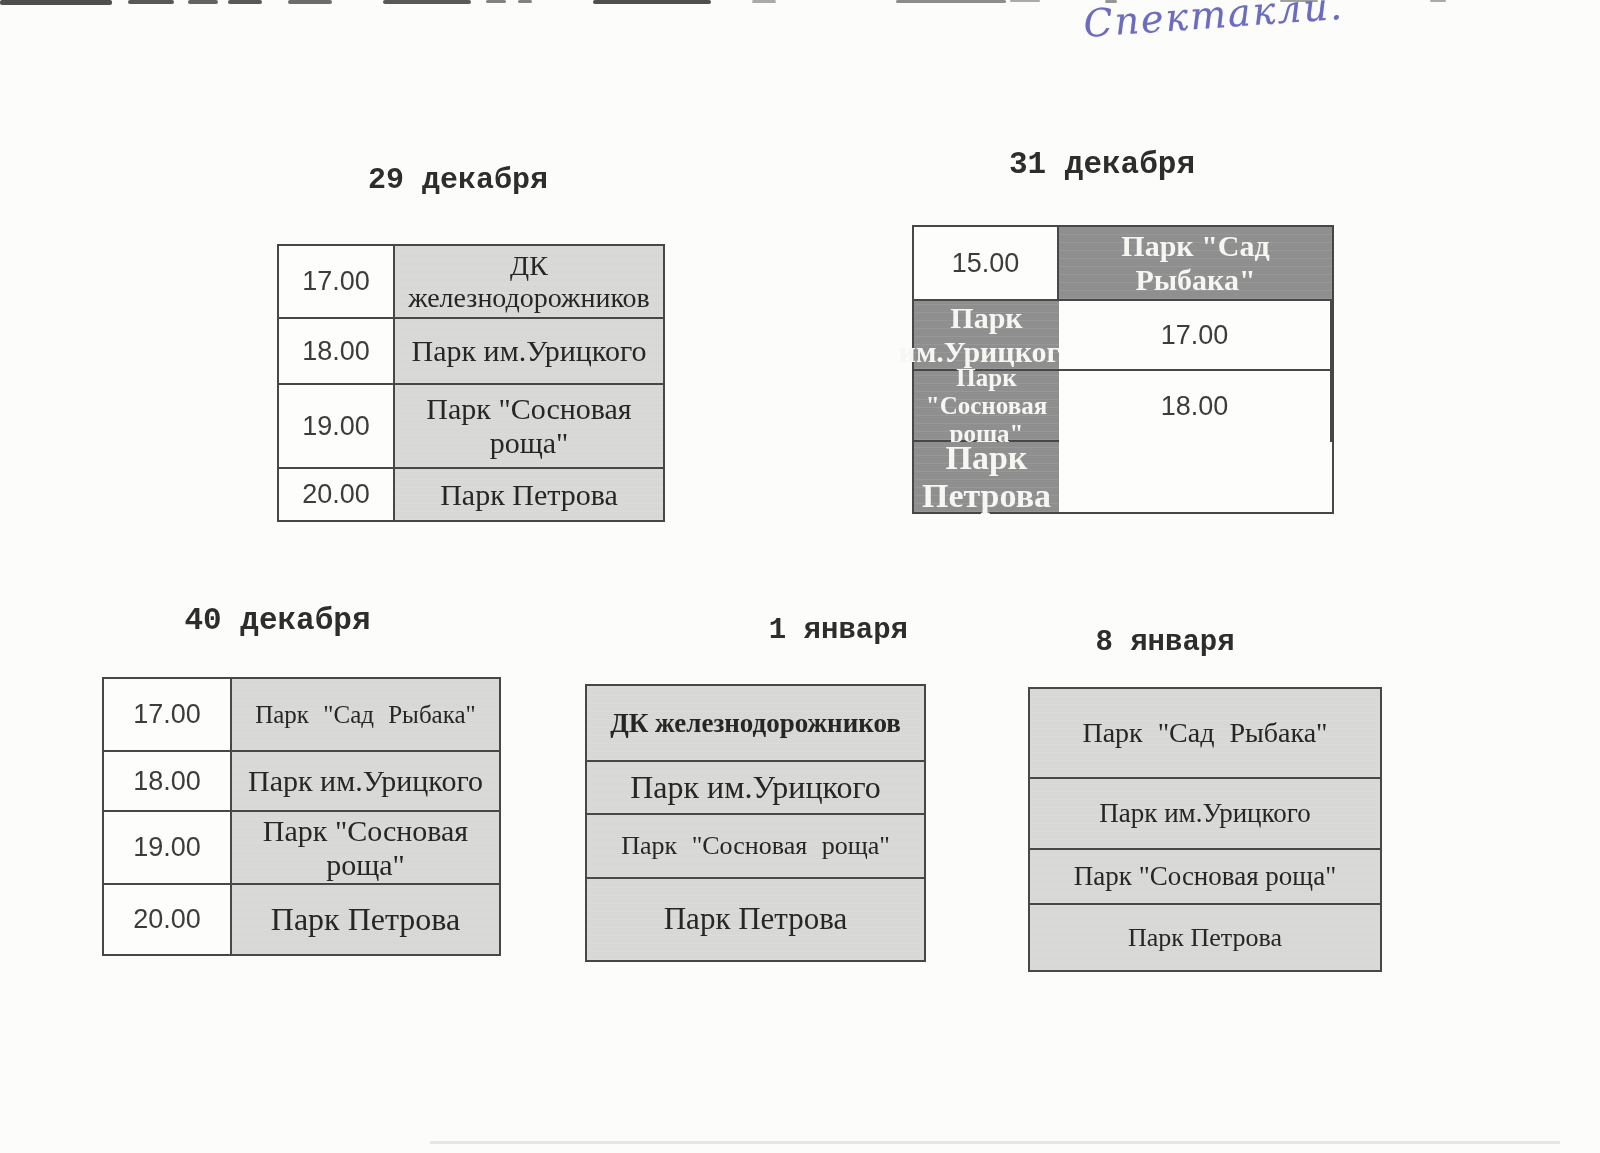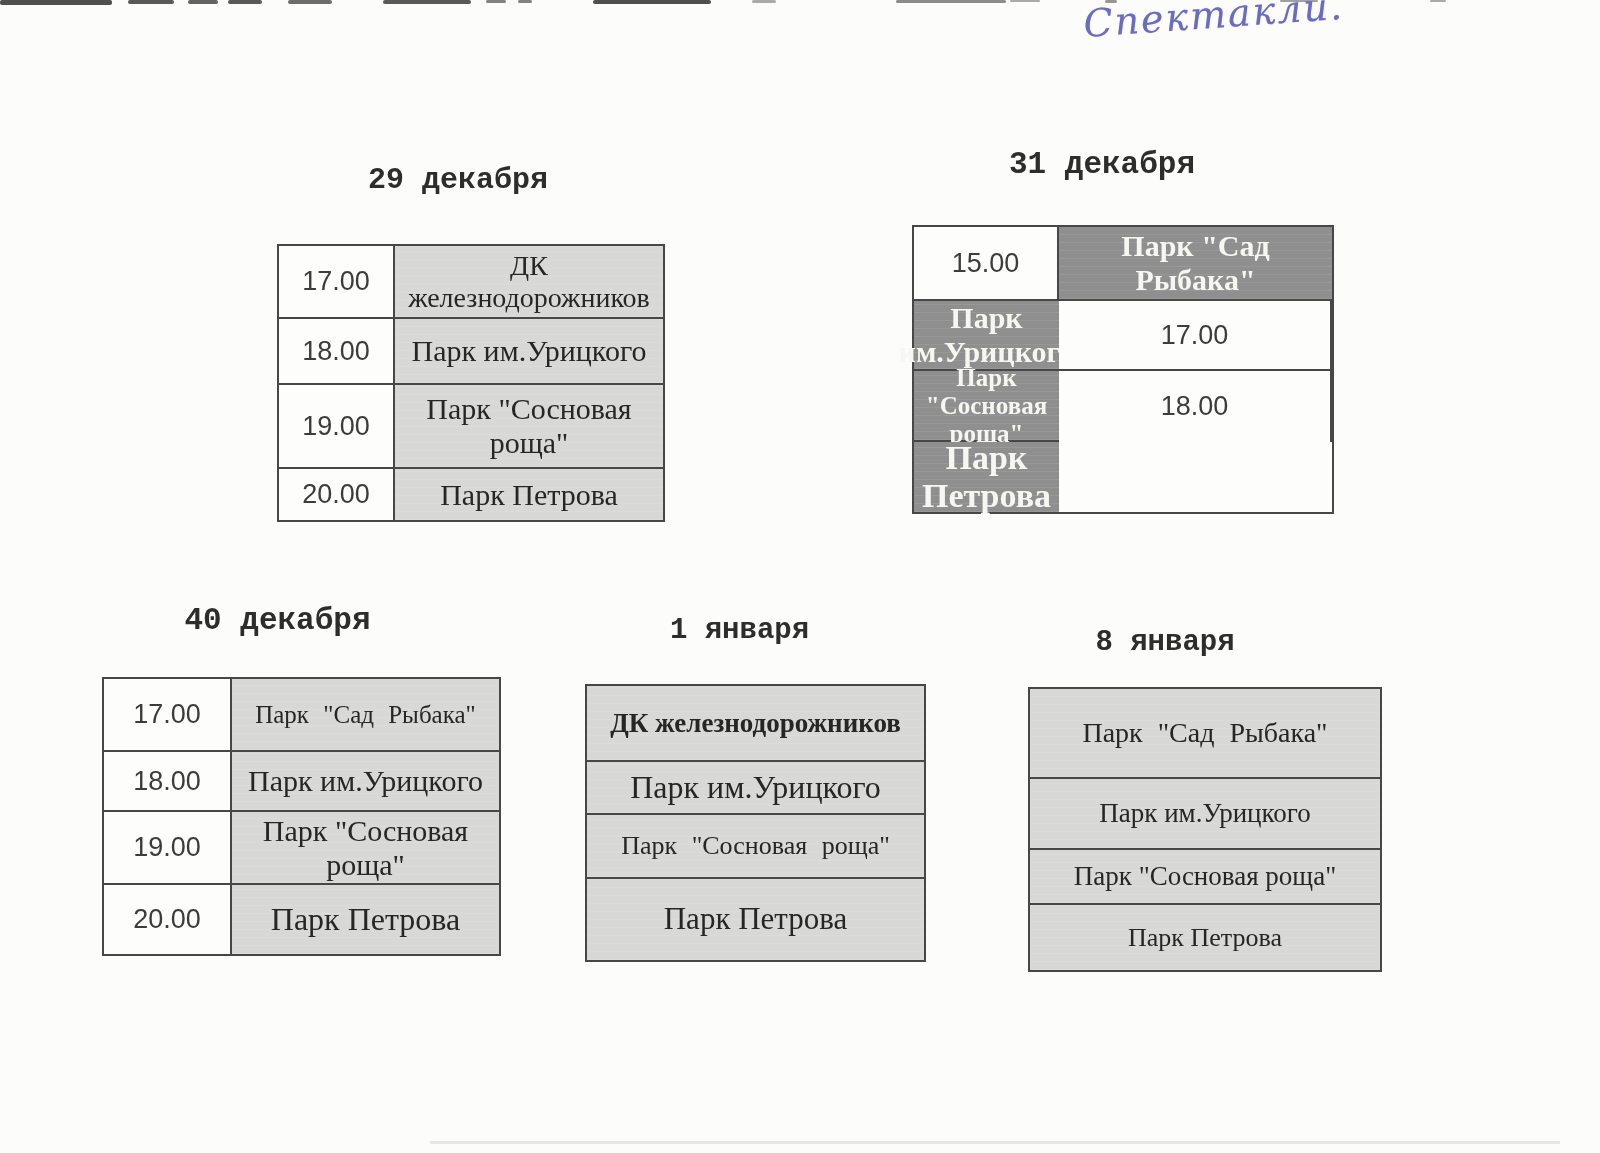--- a/index.html
+++ b/index.html
@@ -116,21 +116,21 @@
     <div class="cell time">17.00</div>
     <div class="cell loc f25 ws">Парк "Сад Рыбака"</div>
     <div class="cell time">18.00</div>
     <div class="cell loc f30">Парк им.Урицкого</div>
     <div class="cell time">19.00</div>
     <div class="cell loc f30">Парк "Сосновая роща"</div>
     <div class="cell time rb0">20.00</div>
     <div class="cell loc f32 rb0">Парк Петрова</div>
   </div>
 
-  <div class="title w500" style="left:571px;top:615px;width:337px;font-size:29px;">1 января</div>
+  <div class="title w500" style="left:571px;top:615px;width:337px;font-size:29px;text-align:right;">1 января</div>
   <div class="tbl" style="left:585px;top:684px;width:337px;grid-template-columns:1fr;grid-template-rows:76px 53px 64px 81px;">
     <div class="cell loc f27 bold">ДК железнодорожников</div>
     <div class="cell loc f32">Парк им.Урицкого</div>
     <div class="cell loc f26 ws">Парк "Сосновая роща"</div>
     <div class="cell loc f31 rb0">Парк Петрова</div>
   </div>
 
   <div class="title w500" style="left:990px;top:627px;width:350px;font-size:29px;">8 января</div>
   <div class="tbl" style="left:1028px;top:687px;width:350px;grid-template-columns:1fr;grid-template-rows:90px 71px 55px 65px;">
     <div class="cell loc f28 ws">Парк "Сад Рыбака"</div>

